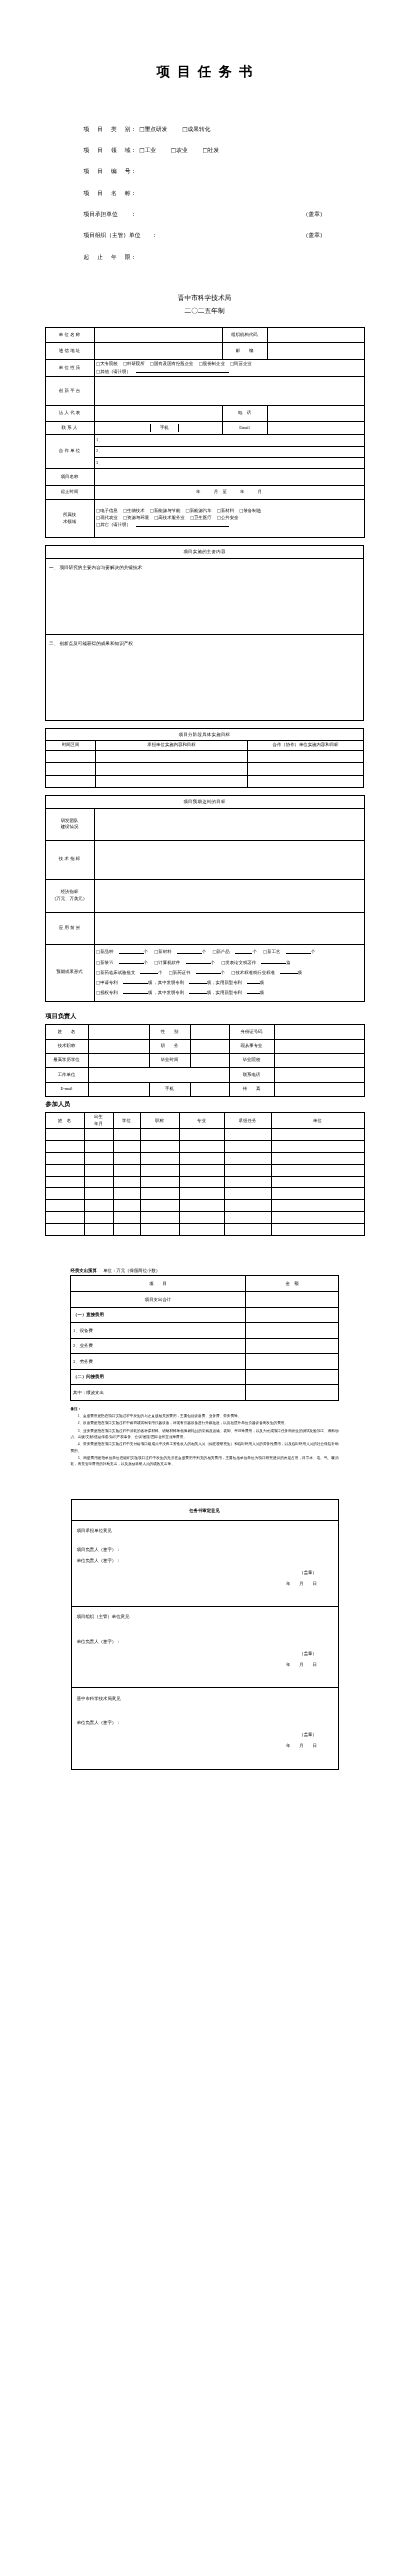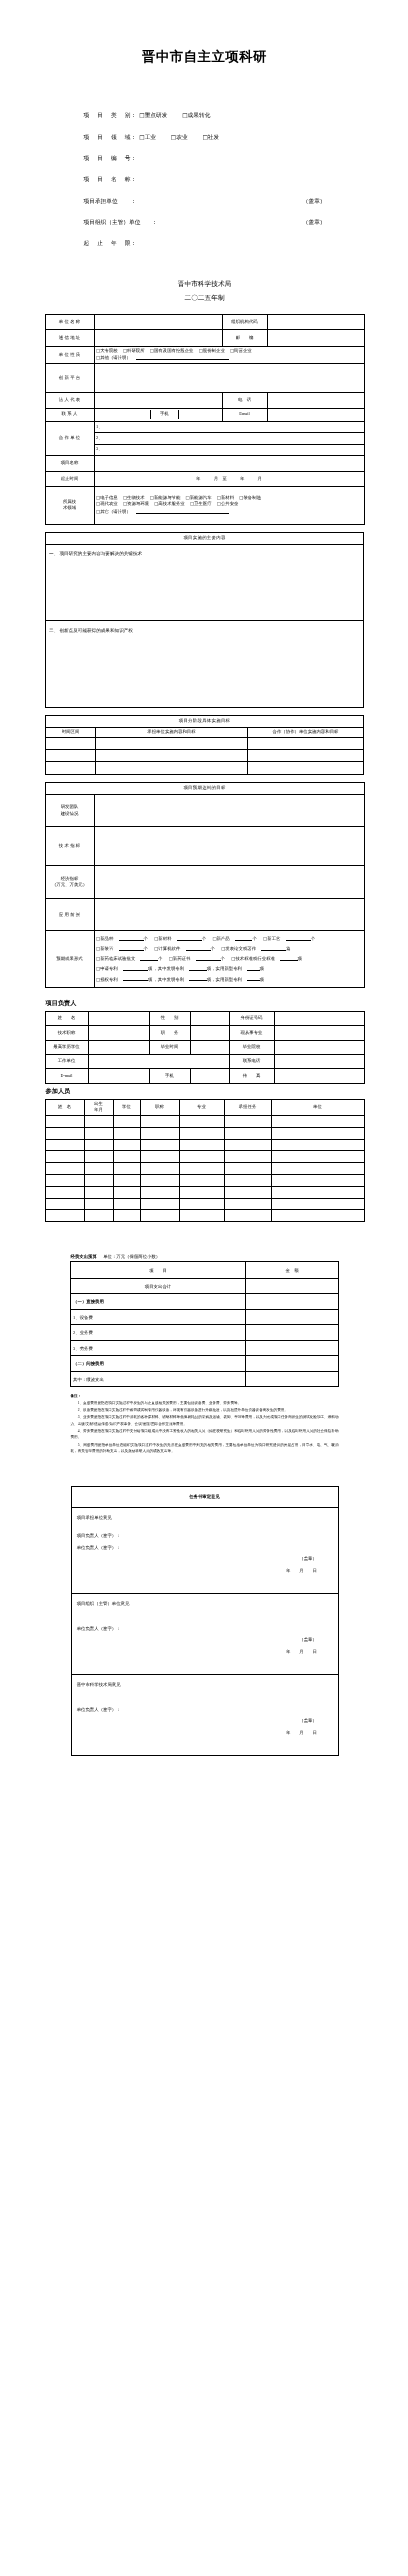--- a/index.html
+++ b/index.html
@@ -144,21 +144,21 @@
   .bold{font-weight:bold;}
   .center{text-align:center;}
   .tiny-rows td{height:8.8px;}
 </style>
 </head>
 <body>
 
 <div class="page">
 
   <div class="cover">
-    <div class="cover-title">晋中市自主立项科研</div>
+    <div class="cover-title2">项目任务书</div>
 
     <div class="cover-fields">
 
       <div class="cf-row">
         <span class="cf-label">
             <span>项</span>
             <span>目</span>
             <span>类</span>
             <span>别</span>
           </span>

